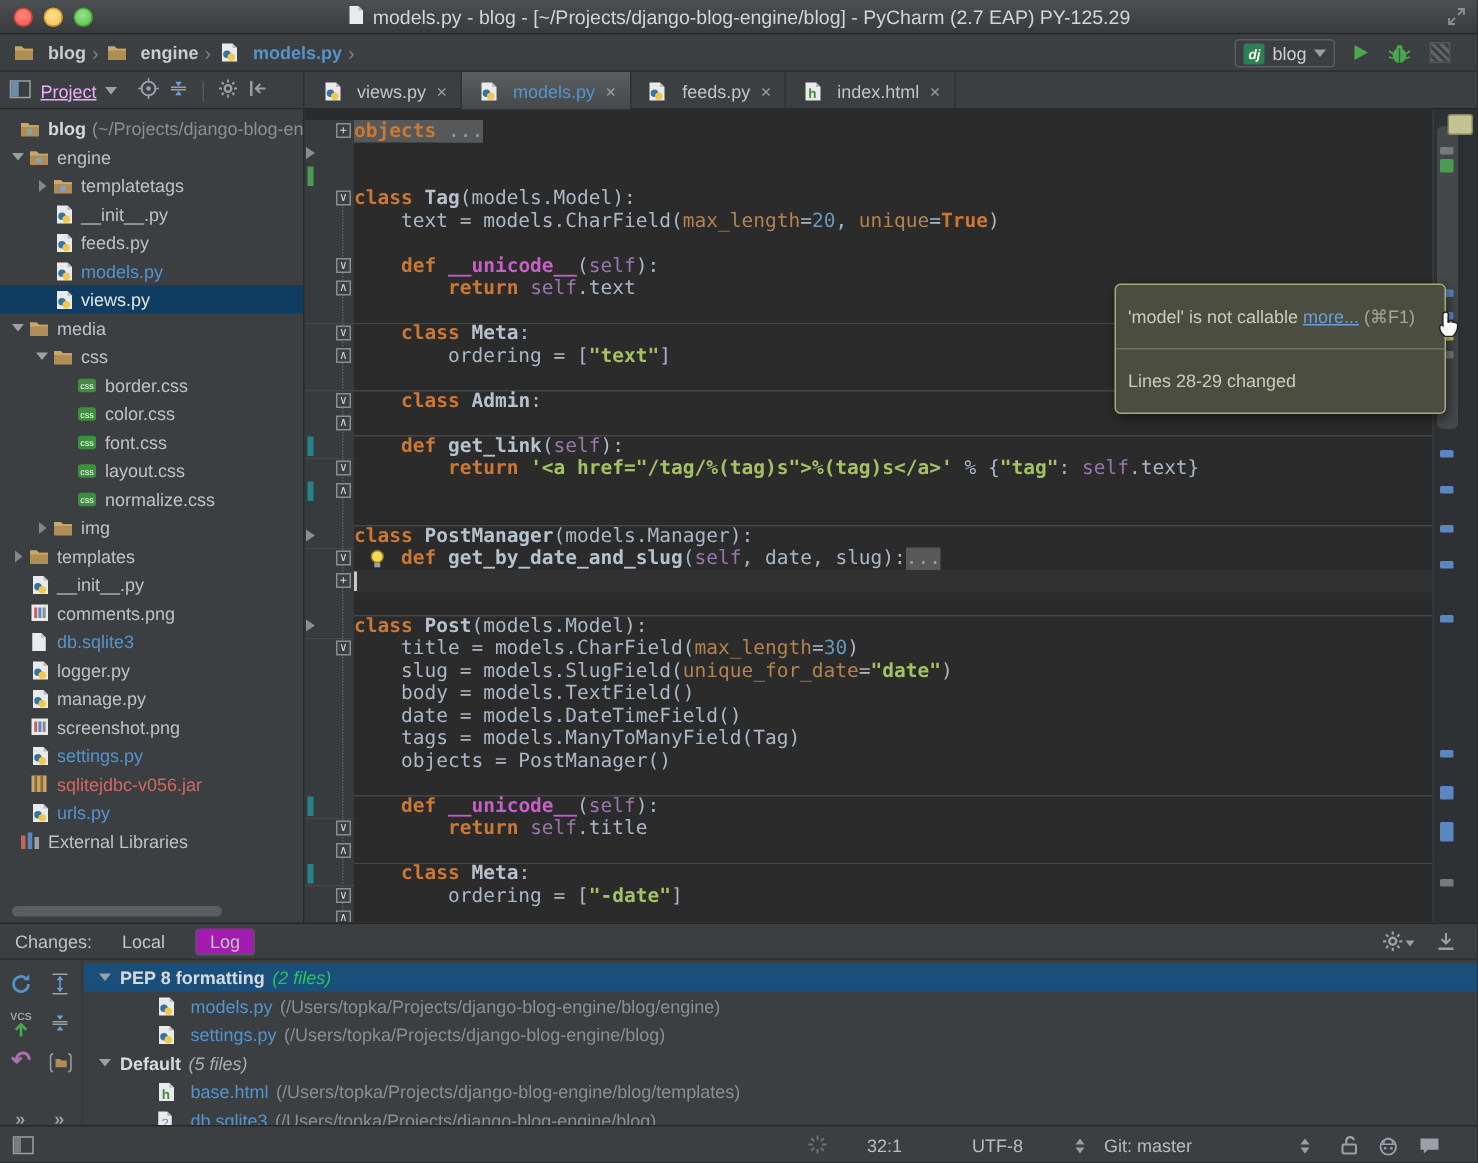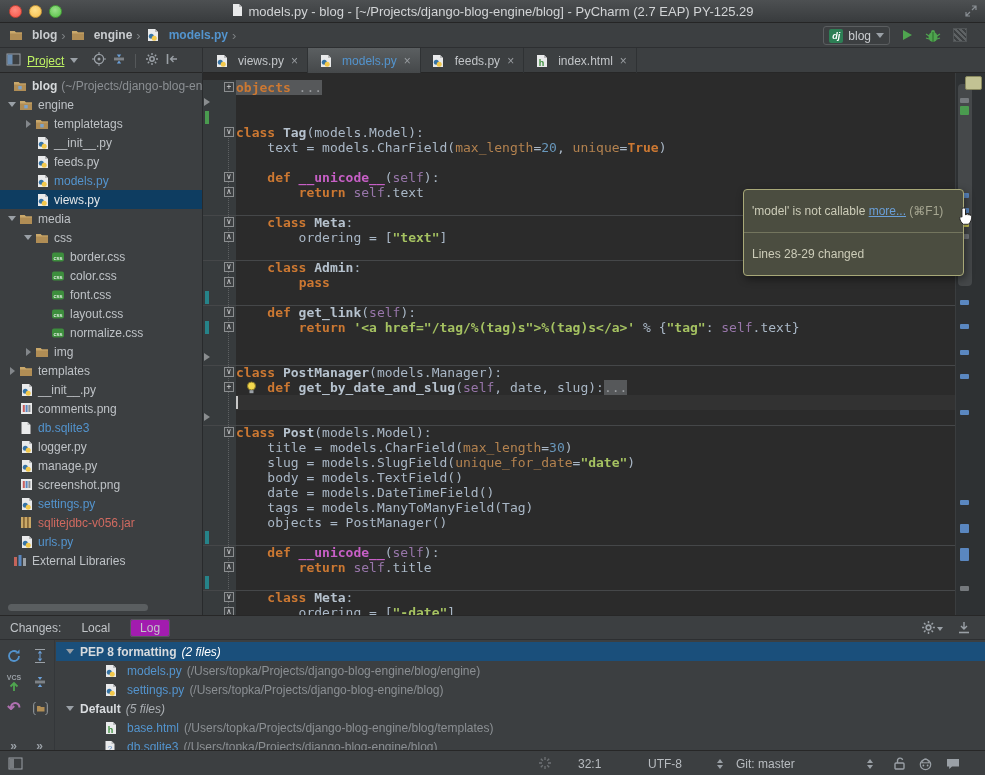--- a/index.html
+++ b/index.html
@@ -30,21 +30,21 @@
     font-size:9px; display:flex; align-items:center; justify-content:center; }
   .runlabel { color:#cbced1; }
   .navico { position:absolute; top:5px; }
   .cov { width:14px; height:14px; border:1px solid #595d5f;
     background:repeating-linear-gradient(45deg,#6b6f71 0 2px,#3c3f41 2px 4px); opacity:.75; }
 
   
   .row2 { position:absolute; top:48px; left:0; right:0; height:25px; background:#3c3f41; border-bottom:1px solid #272727; }
   .pheader { position:absolute; left:0; top:0; width:203px; height:25px; border-right:1px solid #2d2f31;
     display:flex; align-items:center; gap:6px; padding-left:6px; }
-  .pheader .label { color:#bef264;text-decoration:underline; }
+  .pheader .label { color:#f0abfc;text-decoration:underline; }
   .caret-dn { width:0; height:0; border-left:4px solid transparent; border-right:4px solid transparent; border-top:5px solid #9aa0a6; display:inline-block; }
   .vdiv { width:1px; height:14px; background:#55585a; margin:0 3px; }
   .tabs { position:absolute; left:204px; right:0; top:0; height:25px; display:flex; }
   .tab { display:flex; align-items:center; gap:5px; padding:0 9px; border-right:1px solid #2f3234; color:#c2c5c8; cursor:default; }
   .tab.active { background:linear-gradient(#5b5f61,#45484a); color:#5394ce; }
   .tclose { color:#9a9ea2; font-size:12px; margin-left:2px; }
 
   
   .main { position:absolute; top:73px; left:0; right:0; height:542px; }
 
@@ -119,21 +119,21 @@
   .ctab.boxed { background:#a21caf; box-shadow:inset 0 0 0 1px #55585a; }
   .chead-ico { position:absolute; top:4px; }
   .cbody { position:absolute; top:24px; bottom:0; left:0; right:0; }
   .ctools { position:absolute; left:0; top:0; bottom:0; width:55px; border-right:1px solid #34373a; }
   .ctool { position:absolute; width:20px; height:20px; display:flex; align-items:center; justify-content:center; }
   .crows { position:absolute; left:56px; right:0; top:2px; }
   .crow { height:19px; display:flex; align-items:center; white-space:nowrap; }
   .crow.sel { background:#1a4f7b; }
   .crow .gname { font-weight:bold; color:#d8dbde; margin-left:6px; }
   .crow .gcount { font-style:italic; color:#a9adb1; margin-left:5px; }
-  .crow.sel .gcount { color:#ffffff; }
+  .crow.sel .gcount { color:#22c55e; }
   .crow .fname { color:#5394ce; margin-left:5px; }
   .crow .fpath { color:#8b8f93; margin-left:5px; }
   .crow .find { width:46px; flex:none; }
   .crow .garr { margin-left:10px; }
   .revert-g { color:#b070b0; font-size:16px; font-weight:bold; line-height:14px; }
   .chev2 { color:#9aa0a6; font-weight:bold; letter-spacing:1px; }
 
   
   .statusbar { position:absolute; top:750px; left:0; right:0; height:34px; background:#3c3f41; border-top:1px solid #272727; }
   .sbi { position:absolute; top:6px; color:#b8bcc0; }
@@ -721,21 +721,20 @@
           <div class="cline"><span class="tk-k">class</span><span class="tk-n"> Tag</span><span class="tk-p">(models.Model):</span></div>
           <div class="cline"><span class="tk-p">    text = models.CharField(</span><span class="tk-a">max_length</span><span class="tk-p">=</span><span class="tk-nu">20</span><span class="tk-p">, </span><span class="tk-a">unique</span><span class="tk-p">=</span><span class="tk-k">True</span><span class="tk-p">)</span></div>
           <div class="cline"></div>
           <div class="cline"><span class="tk-p">    </span><span class="tk-k">def</span><span class="tk-m"> __unicode__</span><span class="tk-p">(</span><span class="tk-se">self</span><span class="tk-p">):</span></div>
           <div class="cline"><span class="tk-p">        </span><span class="tk-k">return</span><span class="tk-p"> </span><span class="tk-se">self</span><span class="tk-p">.text</span></div>
           <div class="cline"></div>
           <div class="cline sep"><span class="tk-p">    </span><span class="tk-k">class</span><span class="tk-n"> Meta</span><span class="tk-p">:</span></div>
           <div class="cline"><span class="tk-p">        ordering = [</span><span class="tk-s">"text"</span><span class="tk-p">]</span></div>
           <div class="cline"></div>
           <div class="cline sep"><span class="tk-p">    </span><span class="tk-k">class</span><span class="tk-n"> Admin</span><span class="tk-p">:</span></div>
-          <div class="cline"><span class="tk-p">        </span><span class="tk-k">pass</span></div>
           <div class="cline"></div>
           <div class="cline sep"><span class="tk-p">    </span><span class="tk-k">def</span><span class="tk-n"> get_link</span><span class="tk-p">(</span><span class="tk-se">self</span><span class="tk-p">):</span></div>
           <div class="cline"><span class="tk-p">        </span><span class="tk-k">return</span><span class="tk-p"> </span><span class="tk-s">'&lt;a href="/tag/%(tag)s"&gt;%(tag)s&lt;/a&gt;'</span><span class="tk-p"> % {</span><span class="tk-s">"tag"</span><span class="tk-p">: </span><span class="tk-se">self</span><span class="tk-p">.text}</span></div>
           <div class="cline"></div>
           <div class="cline"></div>
           <div class="cline sep"><span class="tk-k">class</span><span class="tk-n"> PostManager</span><span class="tk-p">(models.Manager):</span></div>
           <div class="cline"><span class="tk-p">    </span><span class="tk-k">def</span><span class="tk-n"> get_by_date_and_slug</span><span class="tk-p">(</span><span class="tk-se">self</span><span class="tk-p">, date, slug):</span><span class="tk-d">...</span><span class="bulb"><svg width="11" height="13" viewBox="0 0 11 13">
                 <circle cx="5.5" cy="5" r="4" fill="#f5d94e" stroke="#8a7a2a"></circle>
                 <rect x="3.5" y="9.2" width="4" height="3" fill="#9aa0a6"></rect>
               </svg></span></div>

